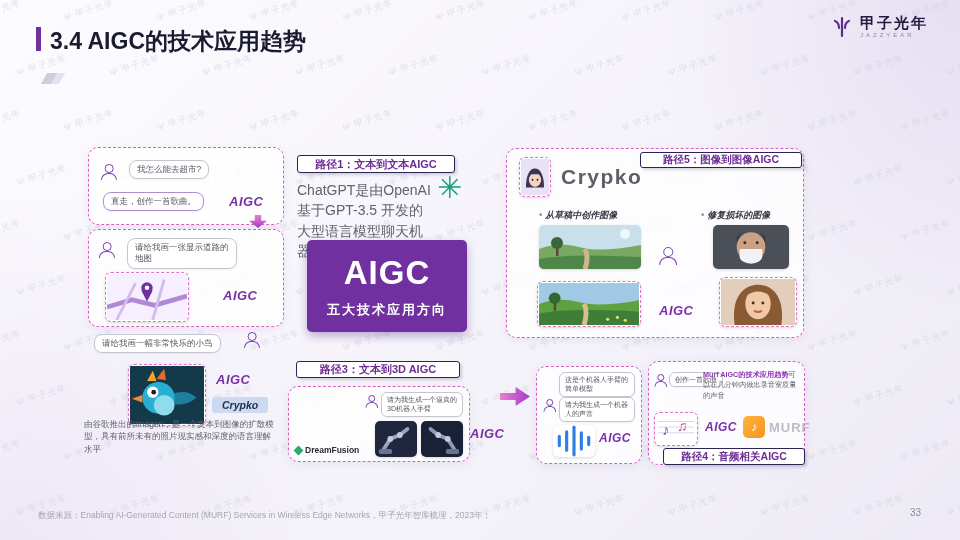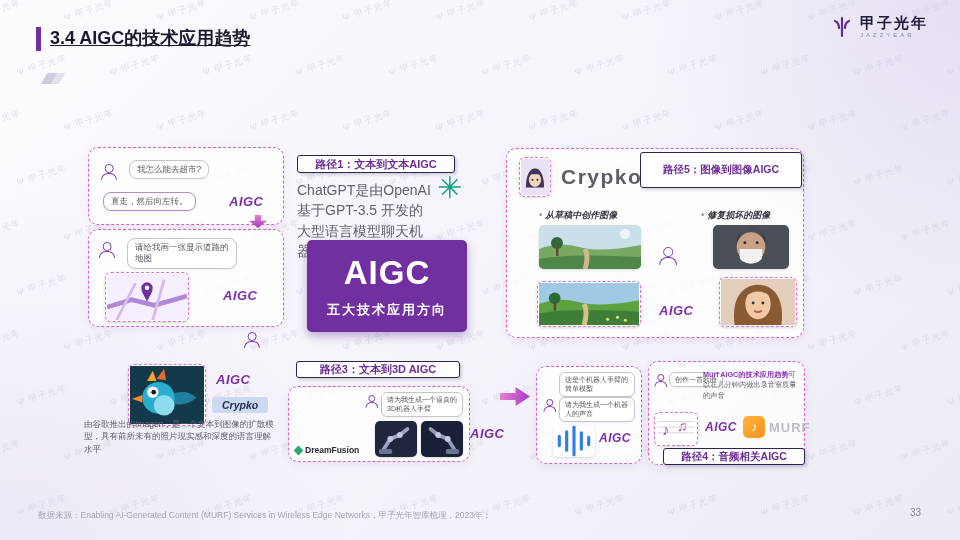--- a/index.html
+++ b/index.html
@@ -11,21 +11,21 @@
       radial-gradient(circle at 0% 100%, rgba(120,60,180,.08), transparent 32%),
       linear-gradient(135deg,#fcfbfe 0%,#f5f3fa 55%,#edeaf5 100%);
   }
   .wm-layer { position:absolute; inset:0; z-index:0; }
   .wm { position:absolute; font-size:9px; color:#c7c7d8; opacity:.5; transform:rotate(-18deg);
         white-space:nowrap; letter-spacing:1px; }
   .layer { position:absolute; inset:0; z-index:1; }
 
   
   .title-accent { position:absolute; left:36px; top:27px; width:5px; height:24px; background:#7030a0; }
-  .page-title { position:absolute; left:50px; top:26px; font-size:18px; font-weight:800; color:#1b1b2f;text-decoration:underline; }
+  .page-title { position:absolute; left:50px; top:26px; font-size:23px; font-weight:800; color:#1b1b2f; }
   .deco1 { position:absolute; left:44px; top:73px; width:13px; height:11px; background:#cfccdd; transform:skewX(-30deg); }
   .deco2 { position:absolute; left:54px; top:73px; width:8px; height:11px; background:#e4e1ee; transform:skewX(-30deg); }
   .subtitle { position:absolute; left:68px; top:67px; font-size:15px; font-weight:800; color:#c2238f; }
   .brand { position:absolute; left:830px; top:15px; display:flex; align-items:center; gap:6px; }
   .brand-col { display:flex; flex-direction:column; line-height:1.1; }
   .brand-name { font-size:15px; font-weight:800; color:#241b3e; letter-spacing:2px; }
   .brand-sub { font-size:6px; letter-spacing:3px; color:#8b8b9a; }
 
   
   .pill { position:absolute; background:#fff; border:1.6px solid #2a2550; border-radius:3px;
@@ -214,41 +214,42 @@
       </div>
     </div>
 
     <div class="pill" style="left:297px; top:155px; width:158px; height:18px;">路径1：文本到文本AIGC</div>
     <div class="desc" style="left:297px; top:180px; width:138px; font-size:14px;">ChatGPT是由OpenAI基于GPT-3.5 开发的大型语言模型聊天机器人</div>
     <div class="openai">✳</div>
 
     <div class="dashed" style="left:88px; top:147px; width:196px; height:78px;">
       <span class="person" style="left:12px; top:16px;"></span>
       <div class="bubble" style="left:40px; top:12px;">我怎么能去超市?</div>
-      <div class="bubble ans" style="left:14px; top:44px;">直走，然后向左转。</div>
+      <div class="bubble ans" style="left:14px; top:44px;">直走，创作一首歌曲。</div>
       <span class="aigc" style="left:140px; top:46px;">AIGC</span>
     </div>
     <div class="arrow-down"></div>
 
     <div class="dashed" style="left:88px; top:229px; width:196px; height:98px;">
       <span class="person" style="left:10px; top:12px;"></span>
       <div class="bubble" style="left:38px; top:8px; width:110px;">请给我画一张显示道路的地图</div>
       <div class="imgcard gen" style="left:16px; top:42px; width:84px; height:50px;">
         <svg viewBox="0 0 84 50" preserveAspectRatio="none">
           <rect width="84" height="50" rx="3" fill="#f6efff"></rect>
           <path d="M0 36 L26 28 L50 34 L84 24" stroke="#b089d6" stroke-width="5" fill="none"></path>
           <path d="M10 50 L30 10 M48 50 L60 6" stroke="#d3bce9" stroke-width="3" fill="none"></path>
           <path d="M42 30 L36 18 h12 z" fill="#7030a0"></path>
           <circle cx="42" cy="15" r="6" fill="#7030a0"></circle>
           <circle cx="42" cy="15" r="2.4" fill="#fff"></circle>
         </svg>
       </div>
       <span class="aigc" style="left:134px; top:58px;">AIGC</span>
     </div>
 
+    <div class="bubble" style="left:94px; top:334px; white-space:nowrap;">请给我画一幅非常快乐的小鸟</div>
     <span class="person" style="left:244px; top:332px;"></span>
     <div class="imgcard gen" style="left:128px; top:364px; width:78px; height:62px;">
       <svg viewBox="0 0 78 62" preserveAspectRatio="none">
         <rect width="78" height="62" fill="#14394a"></rect>
         <path d="M44 30 q16 -6 26 4 q-12 10 -26 6 z" fill="#1f7f9e"></path>
         <circle cx="30" cy="34" r="17" fill="#28aed1"></circle>
         <circle cx="36" cy="42" r="11" fill="#8fdcef"></circle>
         <polygon points="18,16 24,5 28,16" fill="#f5a623"></polygon>
         <polygon points="28,14 36,3 38,15" fill="#e86a2a"></polygon>
         <circle cx="24" cy="28" r="6" fill="#ffffff"></circle>
@@ -393,18 +394,18 @@
           <path d="M14 48 C10 18 24 6 38 6 s28 12 24 42 z" fill="#8a5a33"></path>
           <ellipse cx="38" cy="26" rx="13" ry="16" fill="#f1c9a6"></ellipse>
           <path d="M25 18 q13 -10 26 0 l-2 -6 q-11 -8 -22 0 z" fill="#8a5a33"></path>
           <circle cx="33" cy="25" r="1.5" fill="#333"></circle>
             <circle cx="43" cy="25" r="1.5" fill="#333"></circle>
           <path d="M34 33 q4 3 8 0" stroke="#b5654f" stroke-width="2" fill="none"></path>
         </svg>
       </div>
       <span class="aigc" style="left:152px; top:154px;">AIGC</span>
     </div>
-    <div class="pill" style="left:640px; top:152px; width:162px; height:36px; font-size:10.5px;">路径5：图像到图像AIGC</div>
+    <div class="pill" style="left:640px; top:152px; width:162px; height:16px; font-size:10.5px;">路径5：图像到图像AIGC</div>
 
     <div class="source">数据来源：Enabling AI-Generated Content (MURF) Services in Wireless Edge Networks，甲子光年智库梳理，2023年；</div>
     <div class="pagenum">33</div>
   </div>
 </div>
 
 </body></html>

